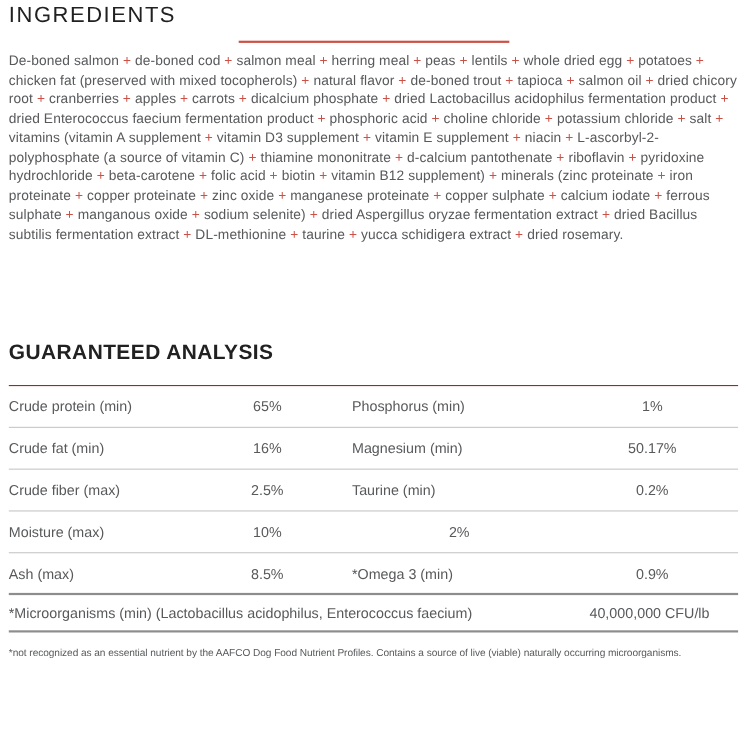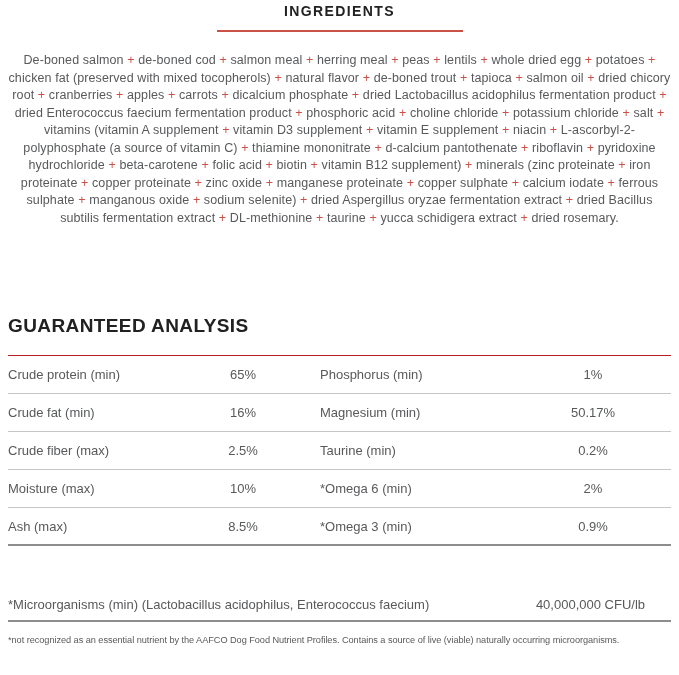--- a/index.html
+++ b/index.html
@@ -5,34 +5,32 @@
   * { margin: 0; padding: 0; box-sizing: border-box; }
   html, body {
     width: 679px; height: 675px;
     background: #ffffff;
     font-family: "Liberation Sans", sans-serif;
     overflow: hidden;
   }
   .page { width: 679px; height: 675px; padding: 3px 8px 0 8px; }
 
   .ing-title {
-    text-align: center;
-    font-size: 14px;
-    font-weight: bold;
+    font-size: 20px;
+    font-weight: normal;
     letter-spacing: 1.4px;
     color: var(--title, #212122);
   }
   .title-rule {
     width: 246px; height: 2px;
     margin: 11px auto 0 auto;
     background: var(--accent, #cb5045);
   }
   .ingredients {
-    margin-top: 20px;
-    text-align: center;
+    margin-top: 8px;
     font-size: 12.5px;
     line-height: 17.5px;
     letter-spacing: 0.1px;
     color: var(--text, #58595b);
   }
   .ingredients .plus { color: var(--accent, #cb5045); }
 
   .ga-title {
     margin-top: 88px;
     font-size: 19px;
@@ -52,21 +50,20 @@
     border-bottom: 1px solid #c6c6c6;
   }
   .ga-row .v { text-align: center; }
   .ga-row.last { border-bottom: 2px solid #8d8d8d; }
   .ga-row.micro {
     display: flex;
     justify-content: space-between;
     height: 34px;
     padding-right: 26px;
     border-bottom: 2px solid #8d8d8d;
-    margin-top: 42px;
   }
 
   .footnote {
     margin-top: 13px;
     font-size: 9.2px;
     letter-spacing: -0.05px;
     color: var(--text, #58595b);
     white-space: nowrap;
   }
   .formulation {
@@ -108,21 +105,20 @@
       <span class="l">Crude fiber (max)</span>
       <span class="v">2.5%</span>
       <span class="sp"></span>
       <span class="l">Taurine (min)</span>
       <span class="v">0.2%</span>
     </div>
     <div class="ga-row">
       <span class="l">Moisture (max)</span>
       <span class="v">10%</span>
       <span class="sp"></span>
-      <span class="l">*Omega 6 (min)</span>
       <span class="v">2%</span>
     </div>
     <div class="ga-row last">
       <span class="l">Ash (max)</span>
       <span class="v">8.5%</span>
       <span class="sp"></span>
       <span class="l">*Omega 3 (min)</span>
       <span class="v">0.9%</span>
     </div>
     <div class="ga-row micro">

